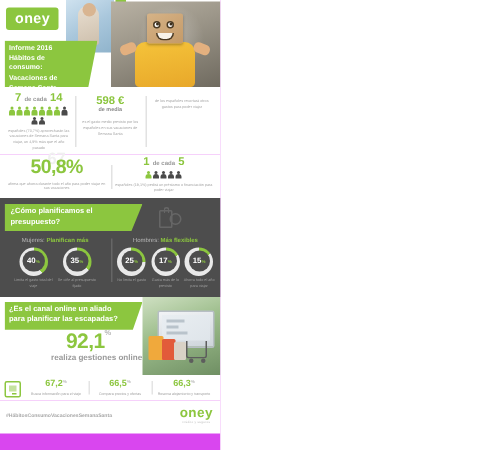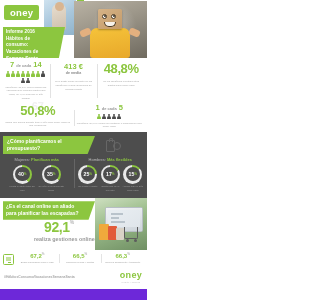--- a/index.html
+++ b/index.html
@@ -6,21 +6,21 @@
   html,body { width:147px; height:300px; }
   body {
     font-family:"Liberation Sans", sans-serif;
     background:#ffffff;
     width:147px; height:300px;
     overflow:hidden;
     position:relative;
     font-size:4px;
     color:#5b5b5b;
   }
-  .page { position:relative; width:147px; height:300px; background:#6d28d9; }
+  .page { position:relative; width:147px; height:300px; background:#d946ef; }
 
   
   .header { position:relative; height:58px; width:147px; background:#ffffff; overflow:hidden; }
   .hdr-photo {
     position:absolute; left:74px; top:1px; width:73px; height:57px;
     background:
       radial-gradient(circle at 55% 42%, rgba(255,255,255,.30), rgba(0,0,0,0) 42%),
       linear-gradient(160deg,#b9b2a4 0%,#9d978a 40%,#6f6a5f 100%);
     overflow:hidden;
   }
@@ -290,29 +290,26 @@
           </div>
         <div class="person d">
             <div class="h"></div>
             <div class="b"></div>
           </div>
       </div>
       <div class="stat-desc">españoles (70,7%) aprovecharán las vacaciones de Semana Santa para viajar, un 4,9% más que el año pasado</div>
     </div>
 
     <div class="stat">
-      <div class="stat-big" style="margin-top:2px;">413 €</div>
+      <div class="stat-big" style="margin-top:2px;">598 €</div>
       <div class="stat-sub">de media</div>
       <div class="stat-desc" style="margin-top:5px;">es el gasto medio previsto por los españoles en sus vacaciones de Semana Santa</div>
     </div>
 
     <div class="stat">
-      <div class="stat-huge" style="margin-top:1px;">
-        <span>48,8</span><span class="pct">%</span>
-      </div>
       <div class="stat-desc" style="margin-top:5px;">de los españoles recortará otros gastos para poder viajar</div>
     </div>
   </div>
 
   <div class="row2">
 
     <div class="stat">
       <div class="circle-bg">
         <span class="ghost-num">67</span>
         <span class="stat-huge front-num">

